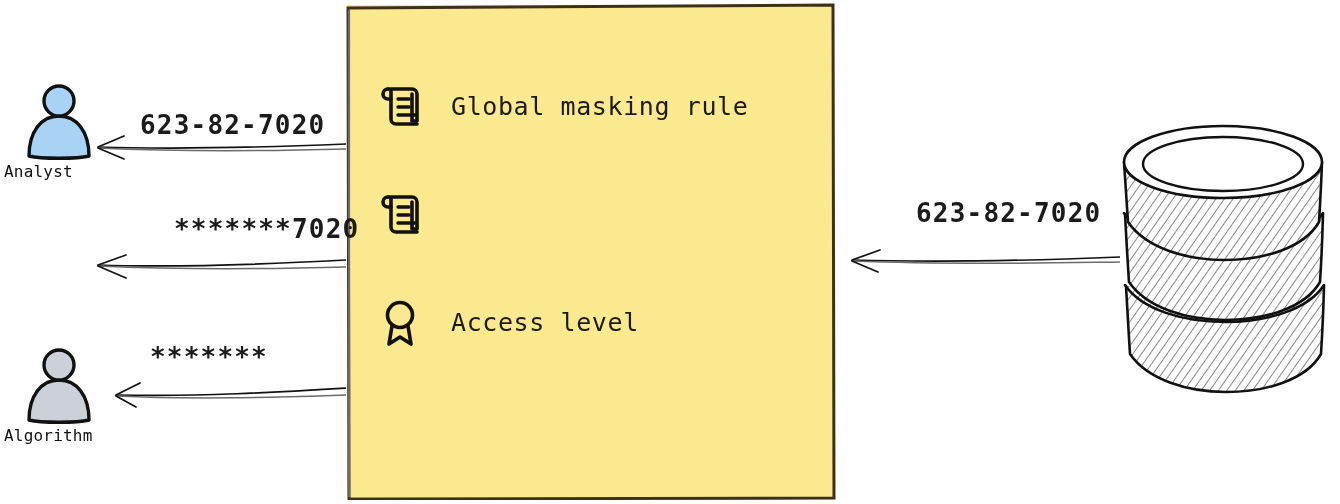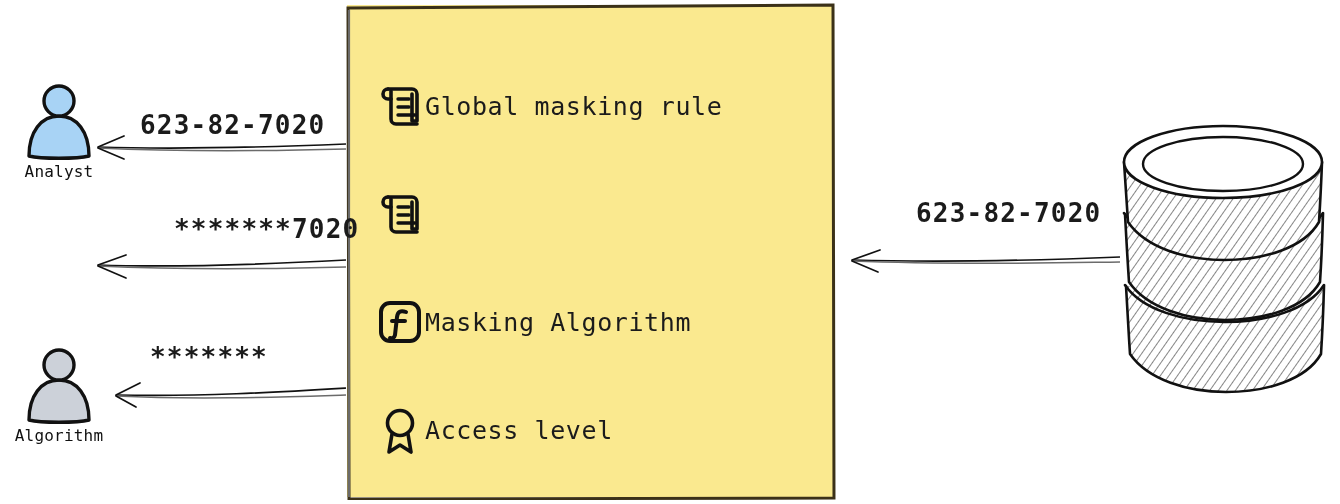--- a/index.html
+++ b/index.html
@@ -13,21 +13,21 @@
     height: 504px;
     background: #ffffff;
     overflow: hidden;
     font-family: "DejaVu Sans Mono", monospace;
   }
 
   
   .actor {
     position: absolute;
     width: 110px;
-    text-align: center;
+    text-align: left;
   }
   .actor-glyph {
     width: 84px;
     height: 82px;
     margin: 0 auto;
     display: block;
   }
   .actor-label {
     font-family: "DejaVu Sans Mono", monospace;
     font-size: 16px;
@@ -73,20 +73,21 @@
   .policy-list {
     position: absolute;
     left: 375px;
     top: 52px;
     width: 440px;
   }
   .policy-item {
     display: flex;
     align-items: center;
     height: 108px;
+    gap: 26px;
   }
   .policy-icon {
     width: 50px;
     height: 50px;
     flex: 0 0 50px;
   }
   .policy-text {
     font-family: "DejaVu Sans Mono", monospace;
     font-size: 25px;
     color: #1b1b1b;
@@ -179,28 +180,20 @@
       <svg class="policy-icon" viewBox="0 0 50 50">
         <path d="M13,8 h24 a5,5 0 0 1 5,5 v27 h-5 v-27" fill="none" stroke="#111111" stroke-width="3.6" stroke-linecap="round" stroke-linejoin="round"></path>
         <path d="M13,8 a5,5 0 0 0 -5,5 a5,5 0 0 0 5,5 h3" fill="none" stroke="#111111" stroke-width="3.6" stroke-linecap="round" stroke-linejoin="round"></path>
         <path d="M16,10 v28 a5,5 0 0 0 5,5 h21" fill="none" stroke="#111111" stroke-width="3.6" stroke-linecap="round" stroke-linejoin="round"></path>
         <line x1="23" y1="18" x2="34" y2="18" stroke="#111111" stroke-width="3.4" stroke-linecap="round"></line>
         <line x1="23" y1="26" x2="34" y2="26" stroke="#111111" stroke-width="3.4" stroke-linecap="round"></line>
         <line x1="23" y1="34" x2="40" y2="34" stroke="#111111" stroke-width="3.4" stroke-linecap="round"></line>
       </svg>
     </div>
 
-    <div class="policy-item">
-      <svg class="policy-icon" viewBox="0 0 50 50">
-        <rect x="6" y="6" width="38" height="38" rx="9" ry="9" fill="none" stroke="#111111" stroke-width="4"></rect>
-        <path d="M31,15 q-8,-3 -9,5 l-2,18 q-1,4 -5,3" fill="none" stroke="#111111" stroke-width="4" stroke-linecap="round"></path>
-        <line x1="17" y1="24" x2="30" y2="24" stroke="#111111" stroke-width="4" stroke-linecap="round"></line>
-      </svg>
-      <span class="policy-text">Masking Algorithm</span>
-    </div>
 
     <div class="policy-item">
       <svg class="policy-icon" viewBox="0 0 50 50">
         <circle cx="25" cy="18" r="12.5" fill="none" stroke="#111111" stroke-width="3.6"></circle>
         <path d="M17,29 L14,47 L25,40 L36,47 L33,29" fill="none" stroke="#111111" stroke-width="3.6" stroke-linecap="round" stroke-linejoin="round"></path>
       </svg>
       <span class="policy-text">Access level</span>
     </div>
   </div>
 

